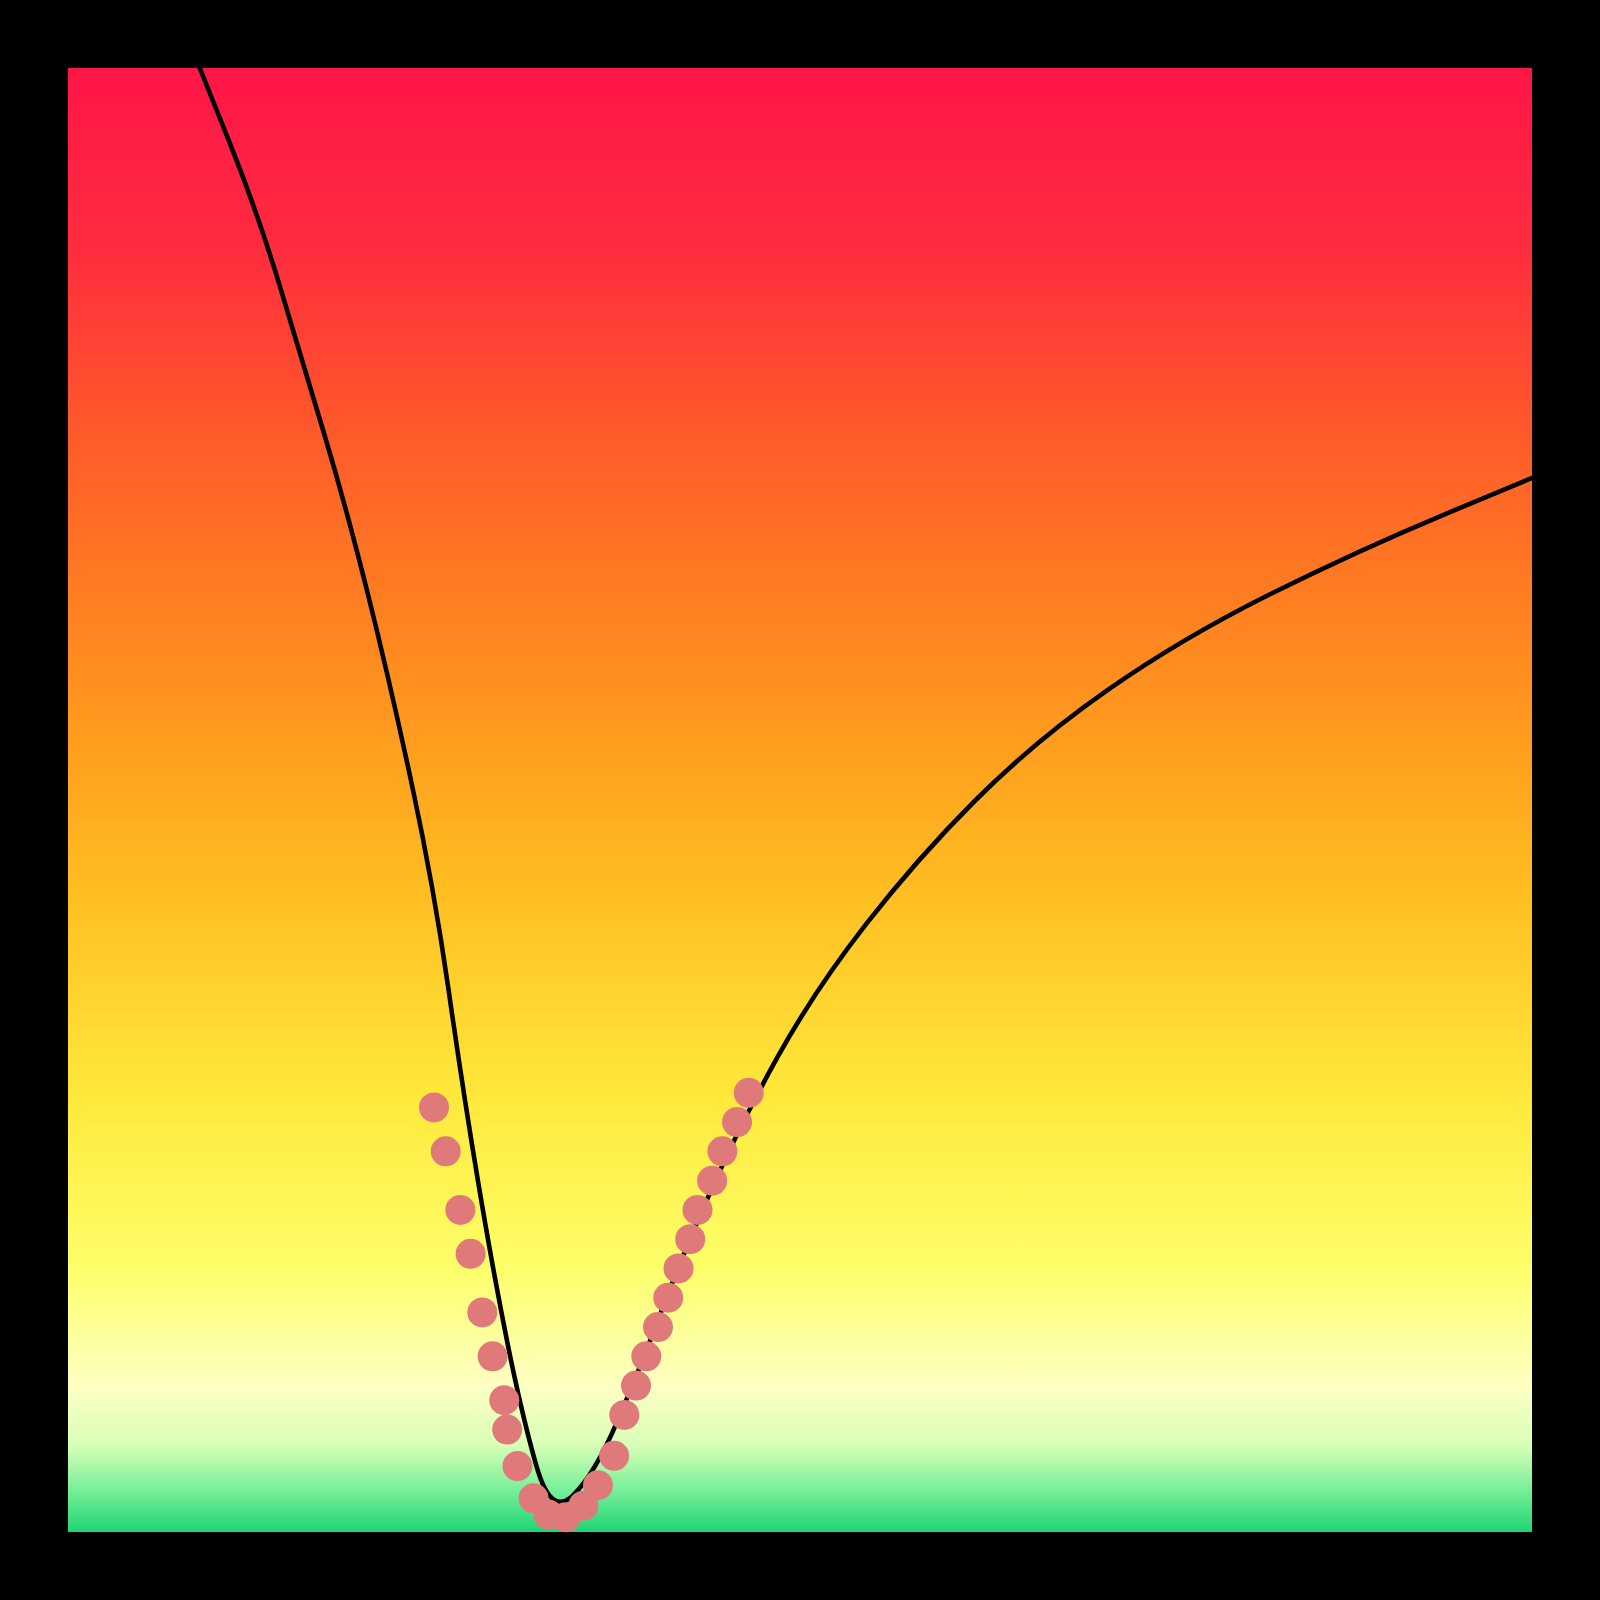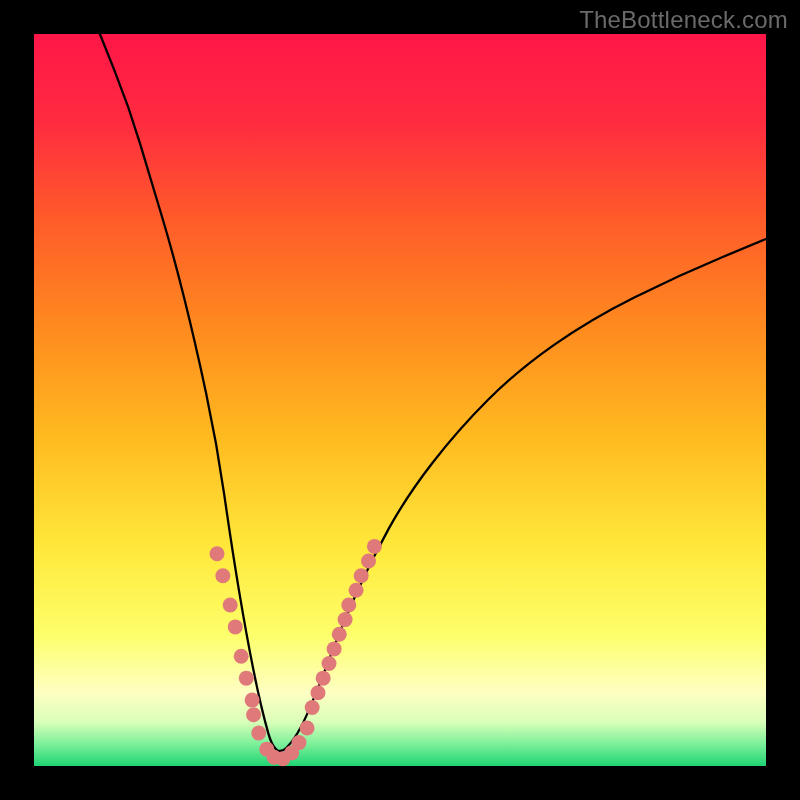--- a/index.html
+++ b/index.html
@@ -43,21 +43,20 @@
     top: 0;
     width: 732px;
     height: 732px;
     overflow: visible;
   }
 </style>
 </head>
 <body>
 
 <div class="frame">
-  <div class="watermark">TheBottleneck.com</div>
   <div class="plot-area" id="plot" style="background: linear-gradient(rgb(255, 22, 72) 0%, rgb(255, 43, 63) 12%, rgb(255, 90, 42) 25%, rgb(255, 138, 31) 40%, rgb(255, 186, 32) 55%, rgb(255, 232, 58) 70%, rgb(253, 255, 106) 82%, rgb(254, 255, 194) 90%, rgb(217, 255, 184) 94%, rgb(124, 240, 154) 97%, rgb(31, 212, 115) 100%);">
     <svg class="curve" id="curve-svg" viewBox="0 0 732 732">
       <path id="curve-path" fill="none" stroke="#000" stroke-width="2.3" stroke-linejoin="round" stroke-linecap="round" d="M 65.88 0 Q 65.88 0 80.52 36.599999999999966 Q 95.16 73.19999999999993 106.14 109.79999999999995 Q 117.12 146.39999999999998 128.10000000000002 183 Q 139.08 219.60000000000002 150.06 263.52000000000004 Q 161.04 307.44000000000005 172.01999999999998 358.68000000000006 Q 183 409.92 190.32 461.15999999999997 Q 197.64000000000001 512.4 204.95999999999998 556.3199999999999 Q 212.27999999999997 600.24 219.59999999999997 636.84 Q 226.92 673.44 234.24 699.06 Q 241.56 724.68 252.54 713.7 Q 263.52 702.72 274.5 677.1 Q 285.48 651.48 296.46000000000004 622.2 Q 307.44 592.92 322.08000000000004 559.98 Q 336.72 527.04 355.02 494.1 Q 373.32 461.16 398.93999999999994 428.22 Q 424.55999999999995 395.28 453.84 366 Q 483.12 336.71999999999997 519.72 311.1 Q 556.32 285.48 600.24 263.52 Q 644.16 241.55999999999995 688.0799999999999 223.26 T 732 204.96000000000004"></path>
       <g id="markers">
           <circle cx="183" cy="519.72" r="7.5" fill="#e07a7a"></circle>
           <circle cx="188.856" cy="541.6800000000001" r="7.5" fill="#e07a7a"></circle>
           <circle cx="196.17600000000002" cy="570.96" r="7.5" fill="#e07a7a"></circle>
           <circle cx="201.3" cy="592.92" r="7.5" fill="#e07a7a"></circle>
           <circle cx="207.15600000000003" cy="622.2" r="7.5" fill="#e07a7a"></circle>
           <circle cx="212.27999999999997" cy="644.16" r="7.5" fill="#e07a7a"></circle>

